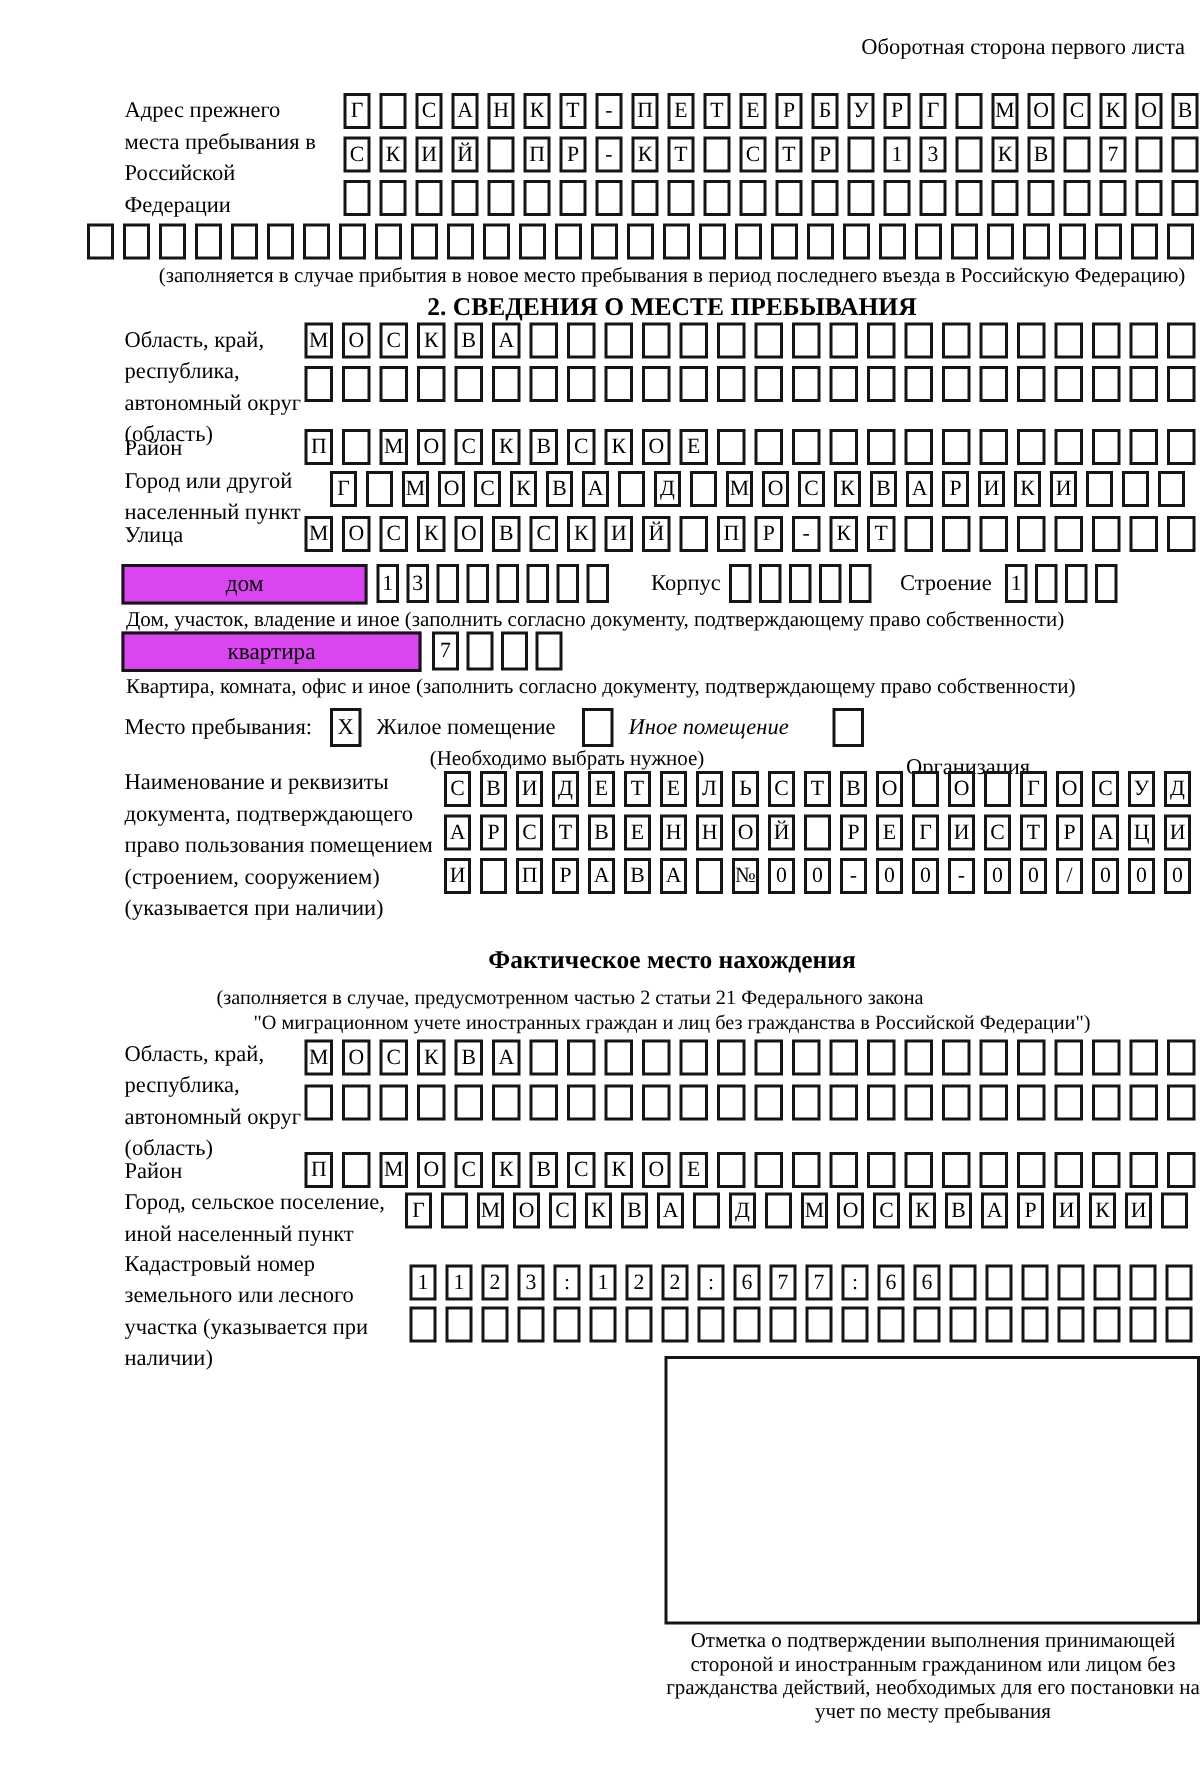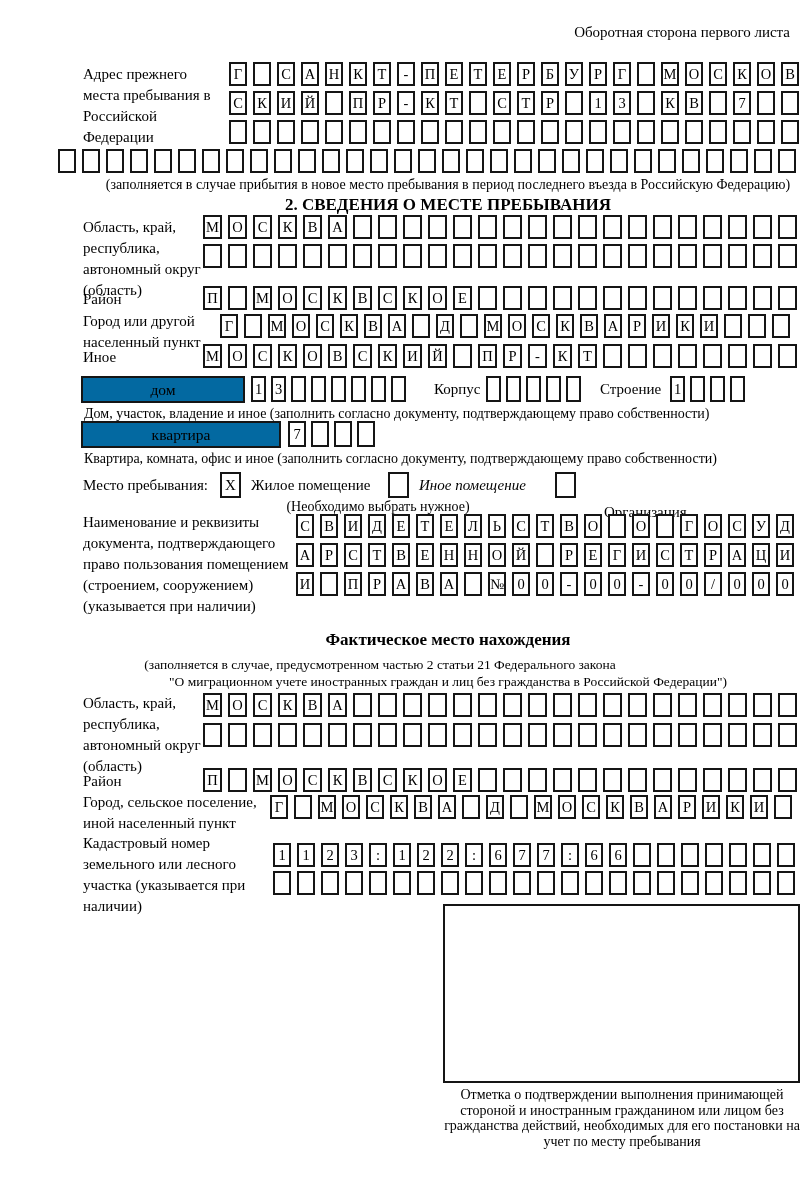--- a/index.html
+++ b/index.html
@@ -23,21 +23,21 @@
     border:2px solid #151515;background:#fff;
     display:flex;align-items:center;justify-content:center;
     font-size:14.5px;line-height:1;
   }
   .g24 .cell{width:18px;height:24px;margin-right:6px;}
   .g25 .cell{width:19px;height:24px;margin-right:6px;}
   .g20 .cell{width:15px;height:26px;margin-right:5px;}
   .g23 .cell{width:18px;height:26px;margin-right:5px;}
 
   .widebox{
-    box-sizing:border-box;border:2px solid #151515;background:#0369a1;
+    box-sizing:border-box;border:2px solid #151515;background:#d946ef;
     display:flex;align-items:center;justify-content:center;
     font-size:15.5px;height:27px;
   }
   .checkbox{
     box-sizing:border-box;border:2px solid #151515;background:#fff;
     width:21px;height:26px;display:flex;align-items:center;justify-content:center;
     font-size:15px;
   }
   .stamp{
     box-sizing:border-box;border:2px solid #151515;background:#fff;
@@ -269,21 +269,21 @@
       <span class="cell">А</span>
       <span class="cell">Р</span>
       <span class="cell">И</span>
       <span class="cell">К</span>
       <span class="cell">И</span>
       <span class="cell"></span>
       <span class="cell"></span>
       <span class="cell"></span>
     </div>
 
-  <div class="abs lbl" style="left:35px;top:347px;width:118px;">Иное</div>
+  <div class="abs lbl" style="left:35px;top:347px;width:118px;">Улица</div>
   <div class="abs cells g25" style="left:155px;top:344px;">
       <span class="cell">М</span>
       <span class="cell">О</span>
       <span class="cell">С</span>
       <span class="cell">К</span>
       <span class="cell">О</span>
       <span class="cell">В</span>
       <span class="cell">С</span>
       <span class="cell">К</span>
       <span class="cell">И</span>

